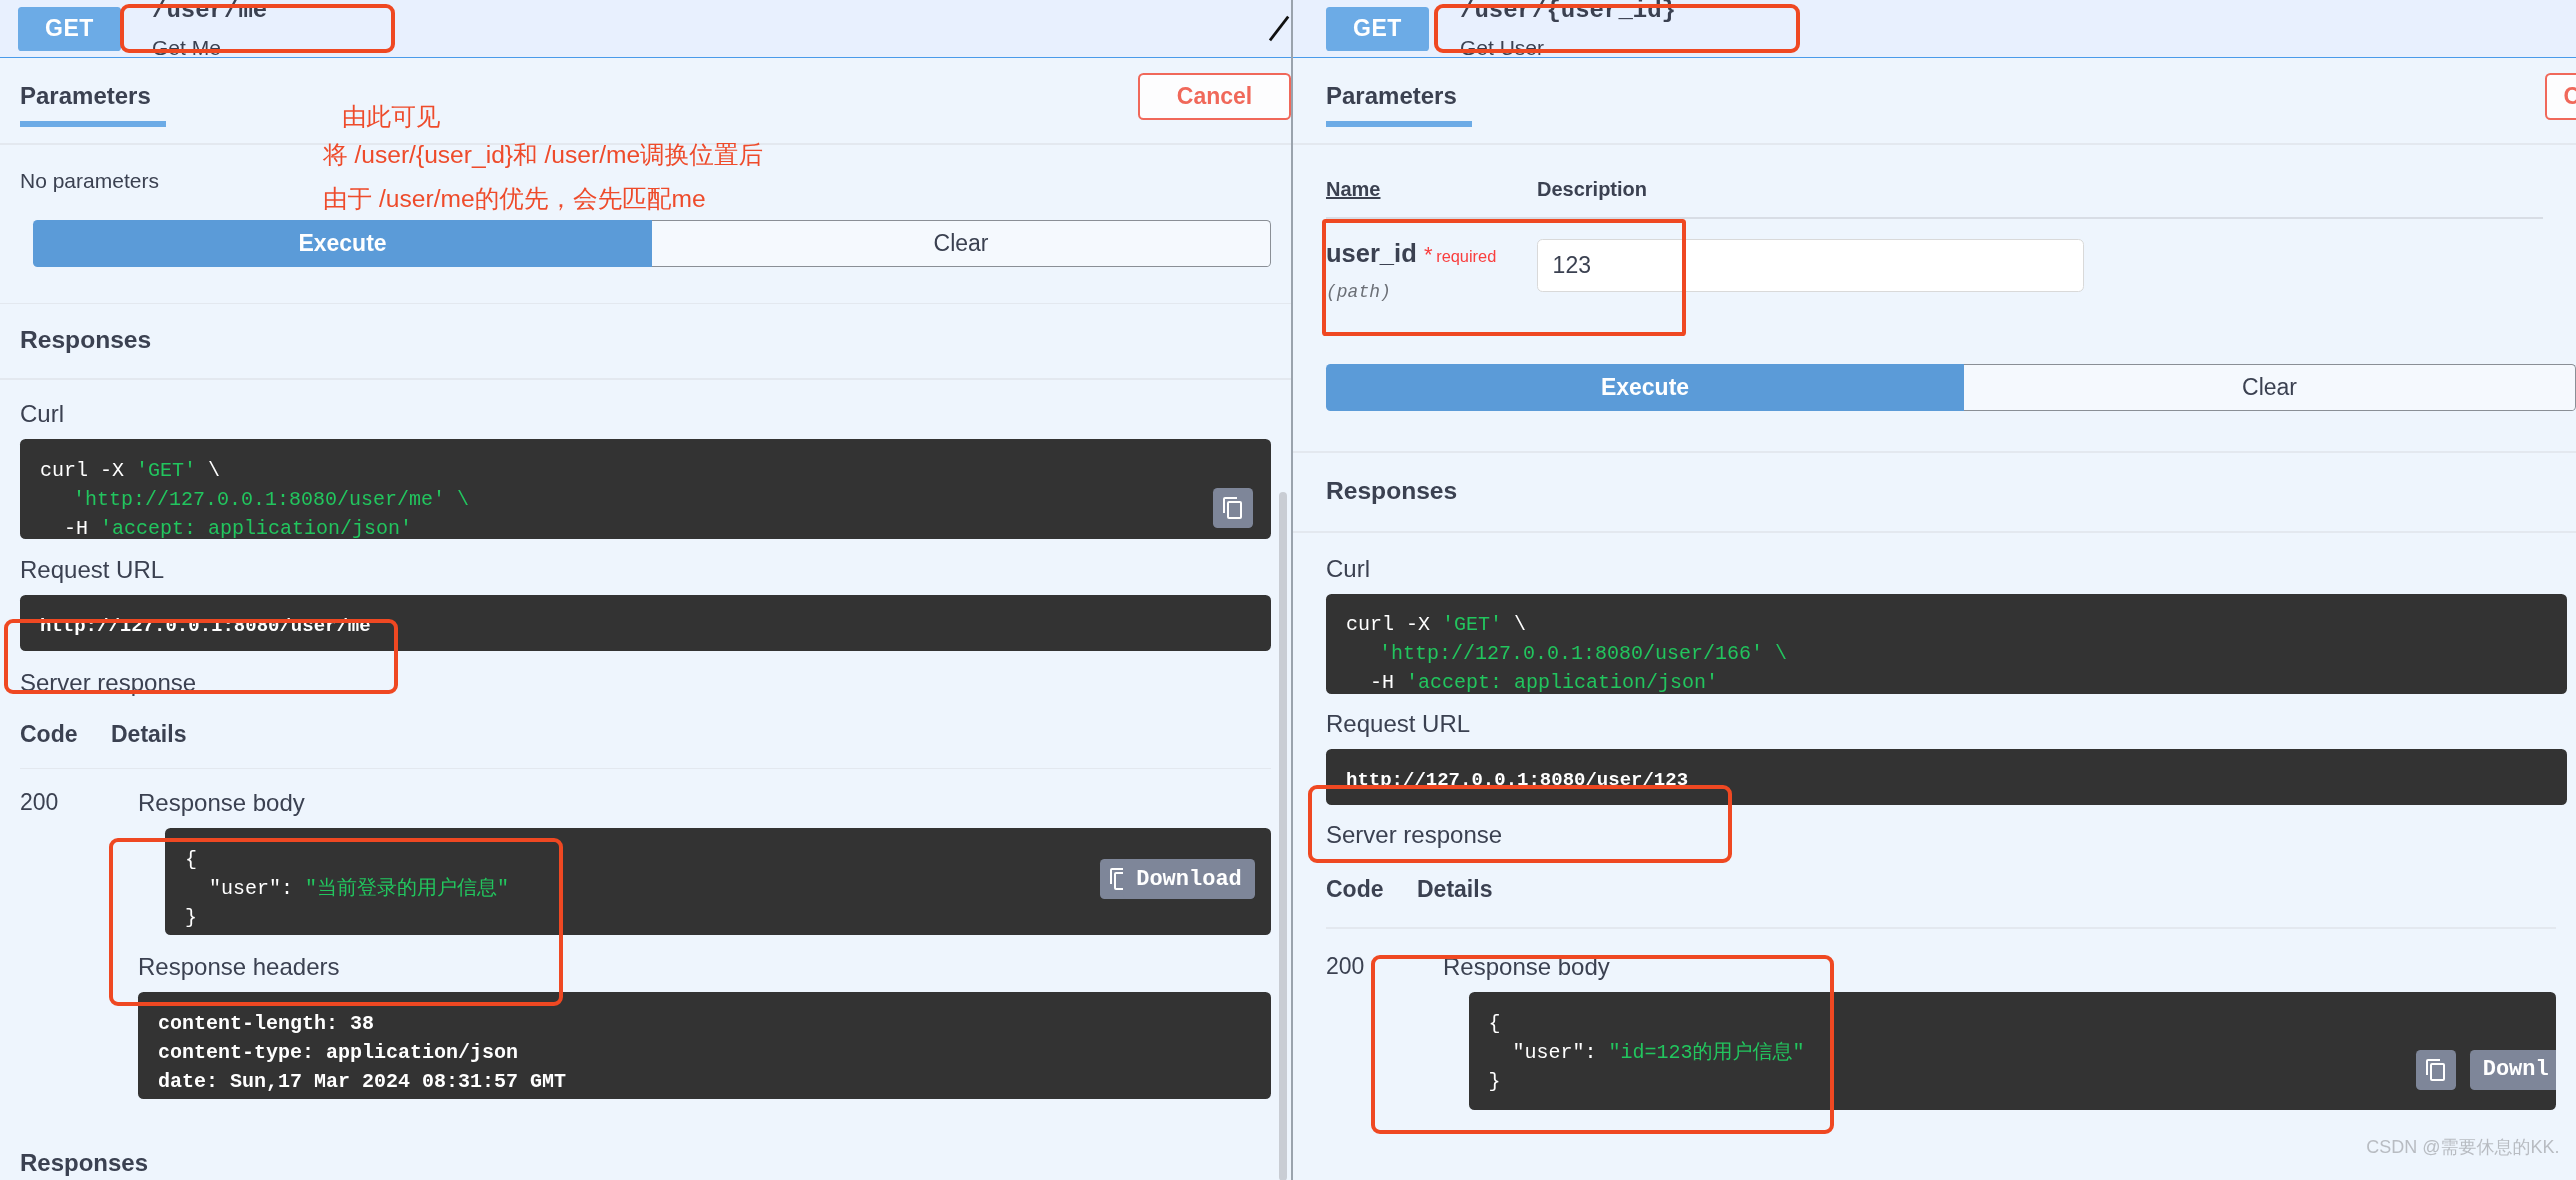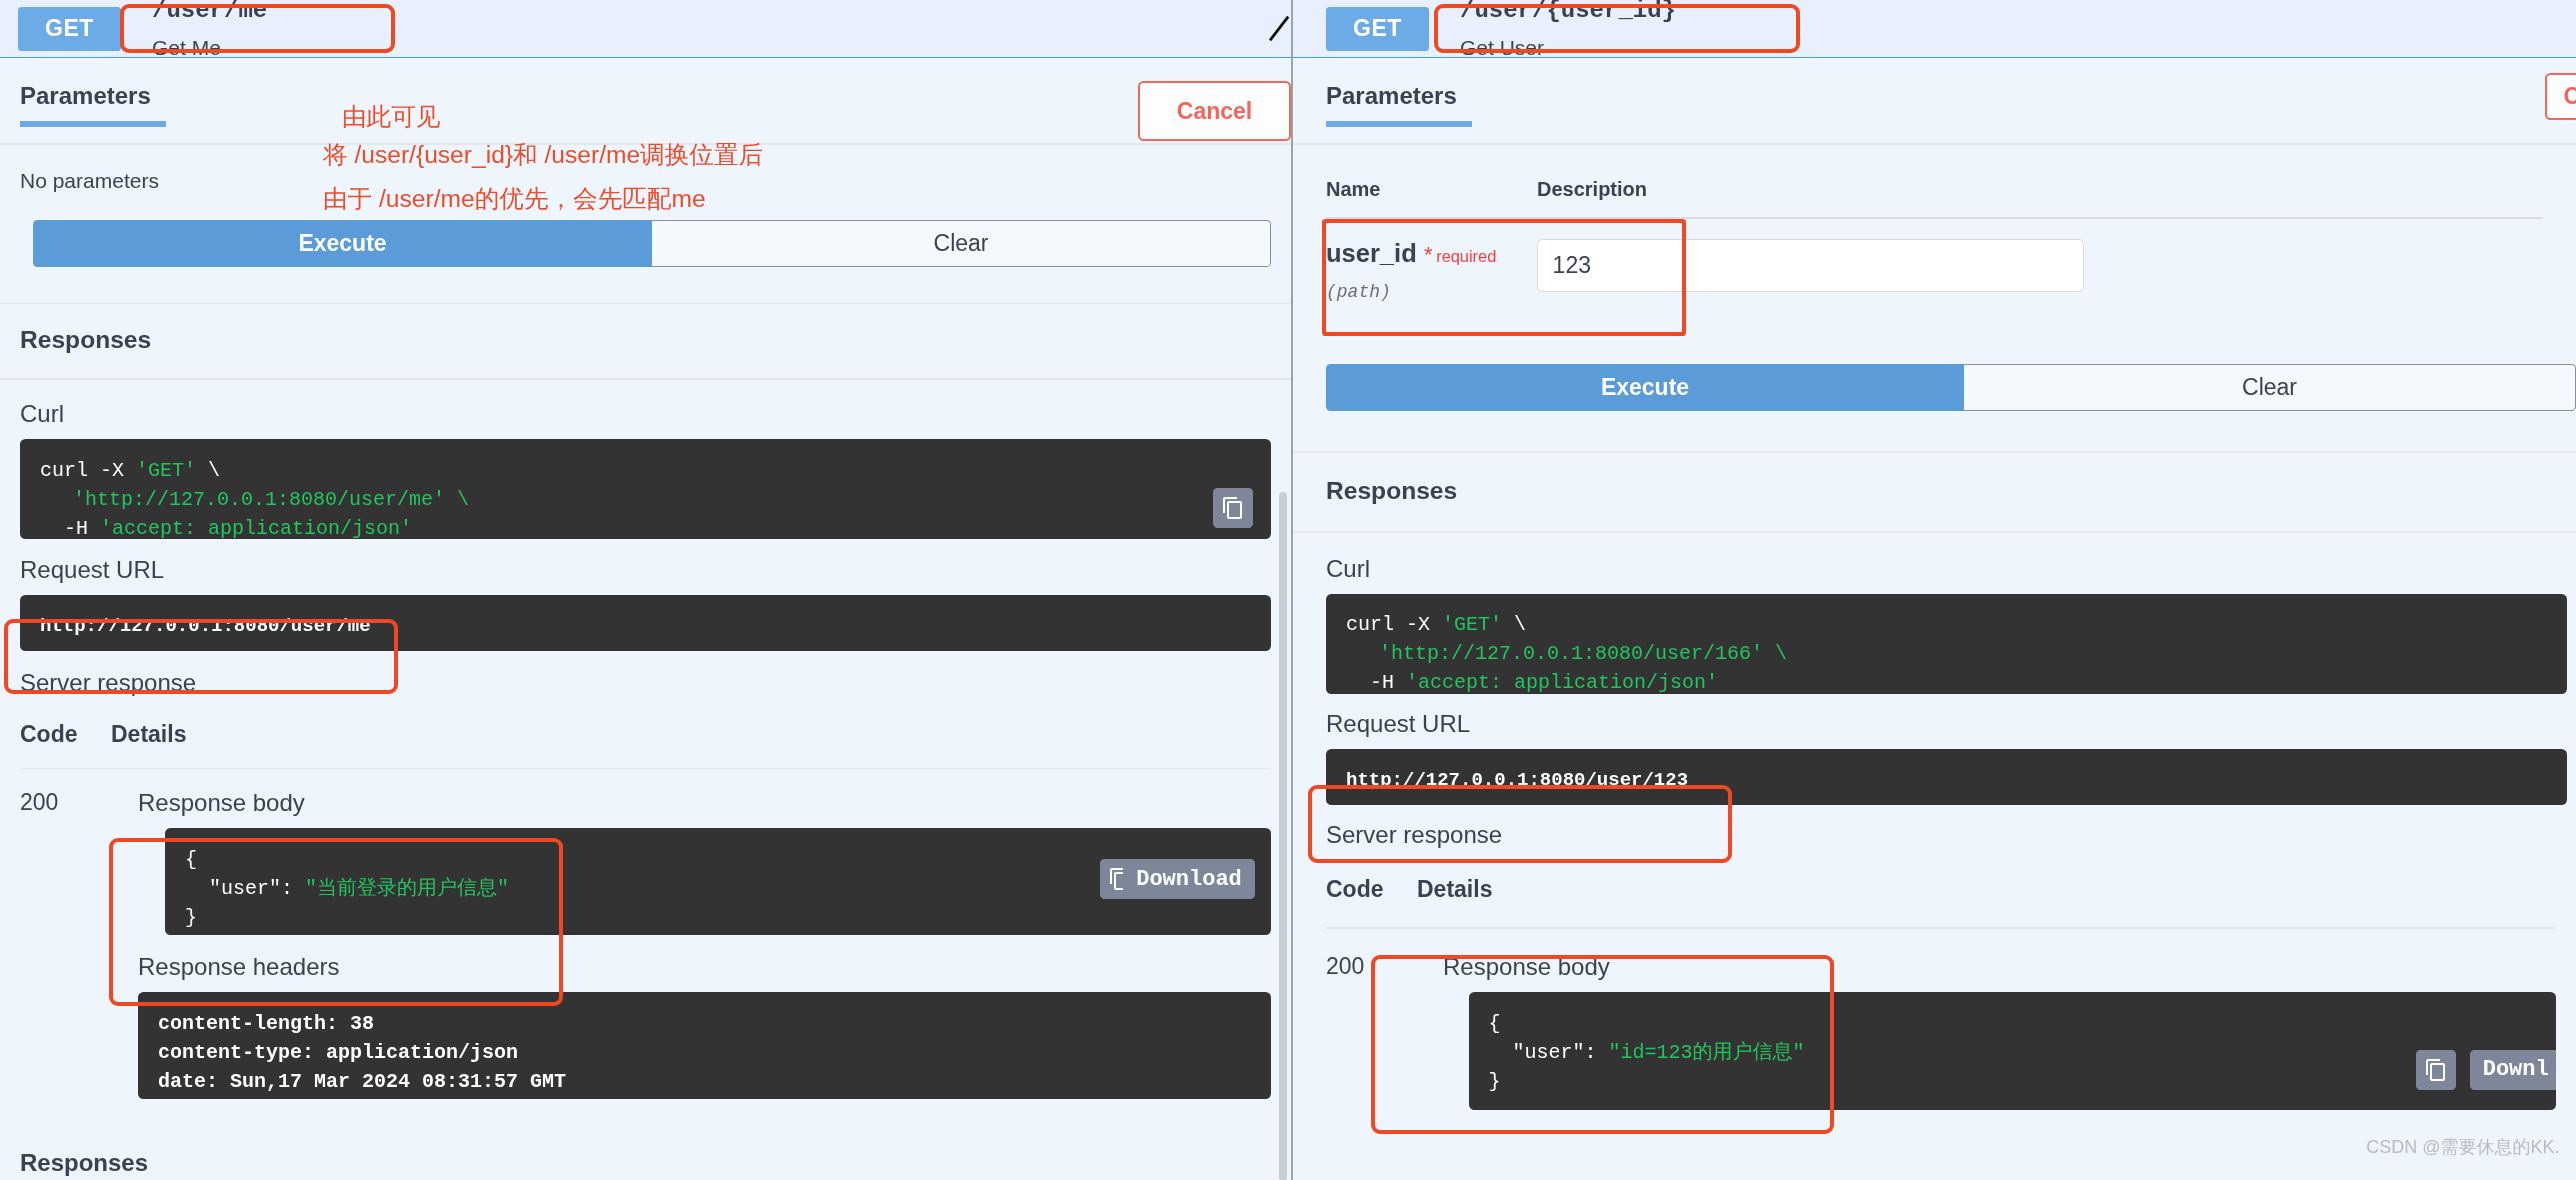--- a/index.html
+++ b/index.html
@@ -50,21 +50,21 @@
   .sec-title {
     font-size: 24px; font-weight: bold; color: #3b4151;
     padding: 24px 0 11px 0; display: inline-block;
   }
   .tab-underline { width: 146px; height: 5.5px; background: #6cabe6; }
   .tab-underline.r { width: 146px; }
   .divider-soft { height: 1.8px; background: #e3e8ef; }
 
   .no-params { font-size: 21px; color: #3b4151; padding: 24px 0 0 0; }
   .pthead { display: flex; font-size: 20px; font-weight: bold; color: #3b4151; padding-bottom: 16.4px; }
-  .pthead .c1 { width: 211px; }
+  .pthead .c1 { width: 211px; text-decoration: underline; }
   .pt-rowline { height: 1.8px; background: #d8dde5; }
   .ptrow { display: flex; padding: 20px 0 24px 0; align-items: flex-start; }
   .pname-cell { width: 211px; }
   .pname { font-size: 25.5px; font-weight: bold; color: #3b4151; display: inline; }
   .preq-star { color: #f93e3e; font-size: 22px; margin-left: 7.3px; }
   .preq { color: #f93e3e; font-size: 16.4px; margin-left: 3.6px; }
   .ptype {
     font-family: "Liberation Mono", monospace;
     font-size: 18px; color: #6b6f76; font-style: italic; display: block; margin-top: 14.6px;
   }
@@ -153,21 +153,21 @@
     </div>
     <div class="ring" style="left:120px;top:3.6px;width:275px;height:49px;"></div>
 
     <div class="section">
       <div style="display:inline-block;">
         <div class="sec-title">Parameters</div>
         <div class="tab-underline"></div>
       </div>
     </div>
 
-    <div class="cancel-btn" style="left:1138px;top:73px;width:153px;height:60px;margin-top:8px;">Cancel</div>
+    <div class="cancel-btn" style="left:1138px;top:73px;width:153px;height:47px;">Cancel</div>
 
     <div class="divider-soft" style="margin-top:16.4px;"></div>
 
     <div class="section">
       <div class="no-params">No parameters</div>
     </div>
 
     <div class="btn-row">
       <div class="btn-exec">Execute</div>
       <div class="btn-clear">Clear</div>

